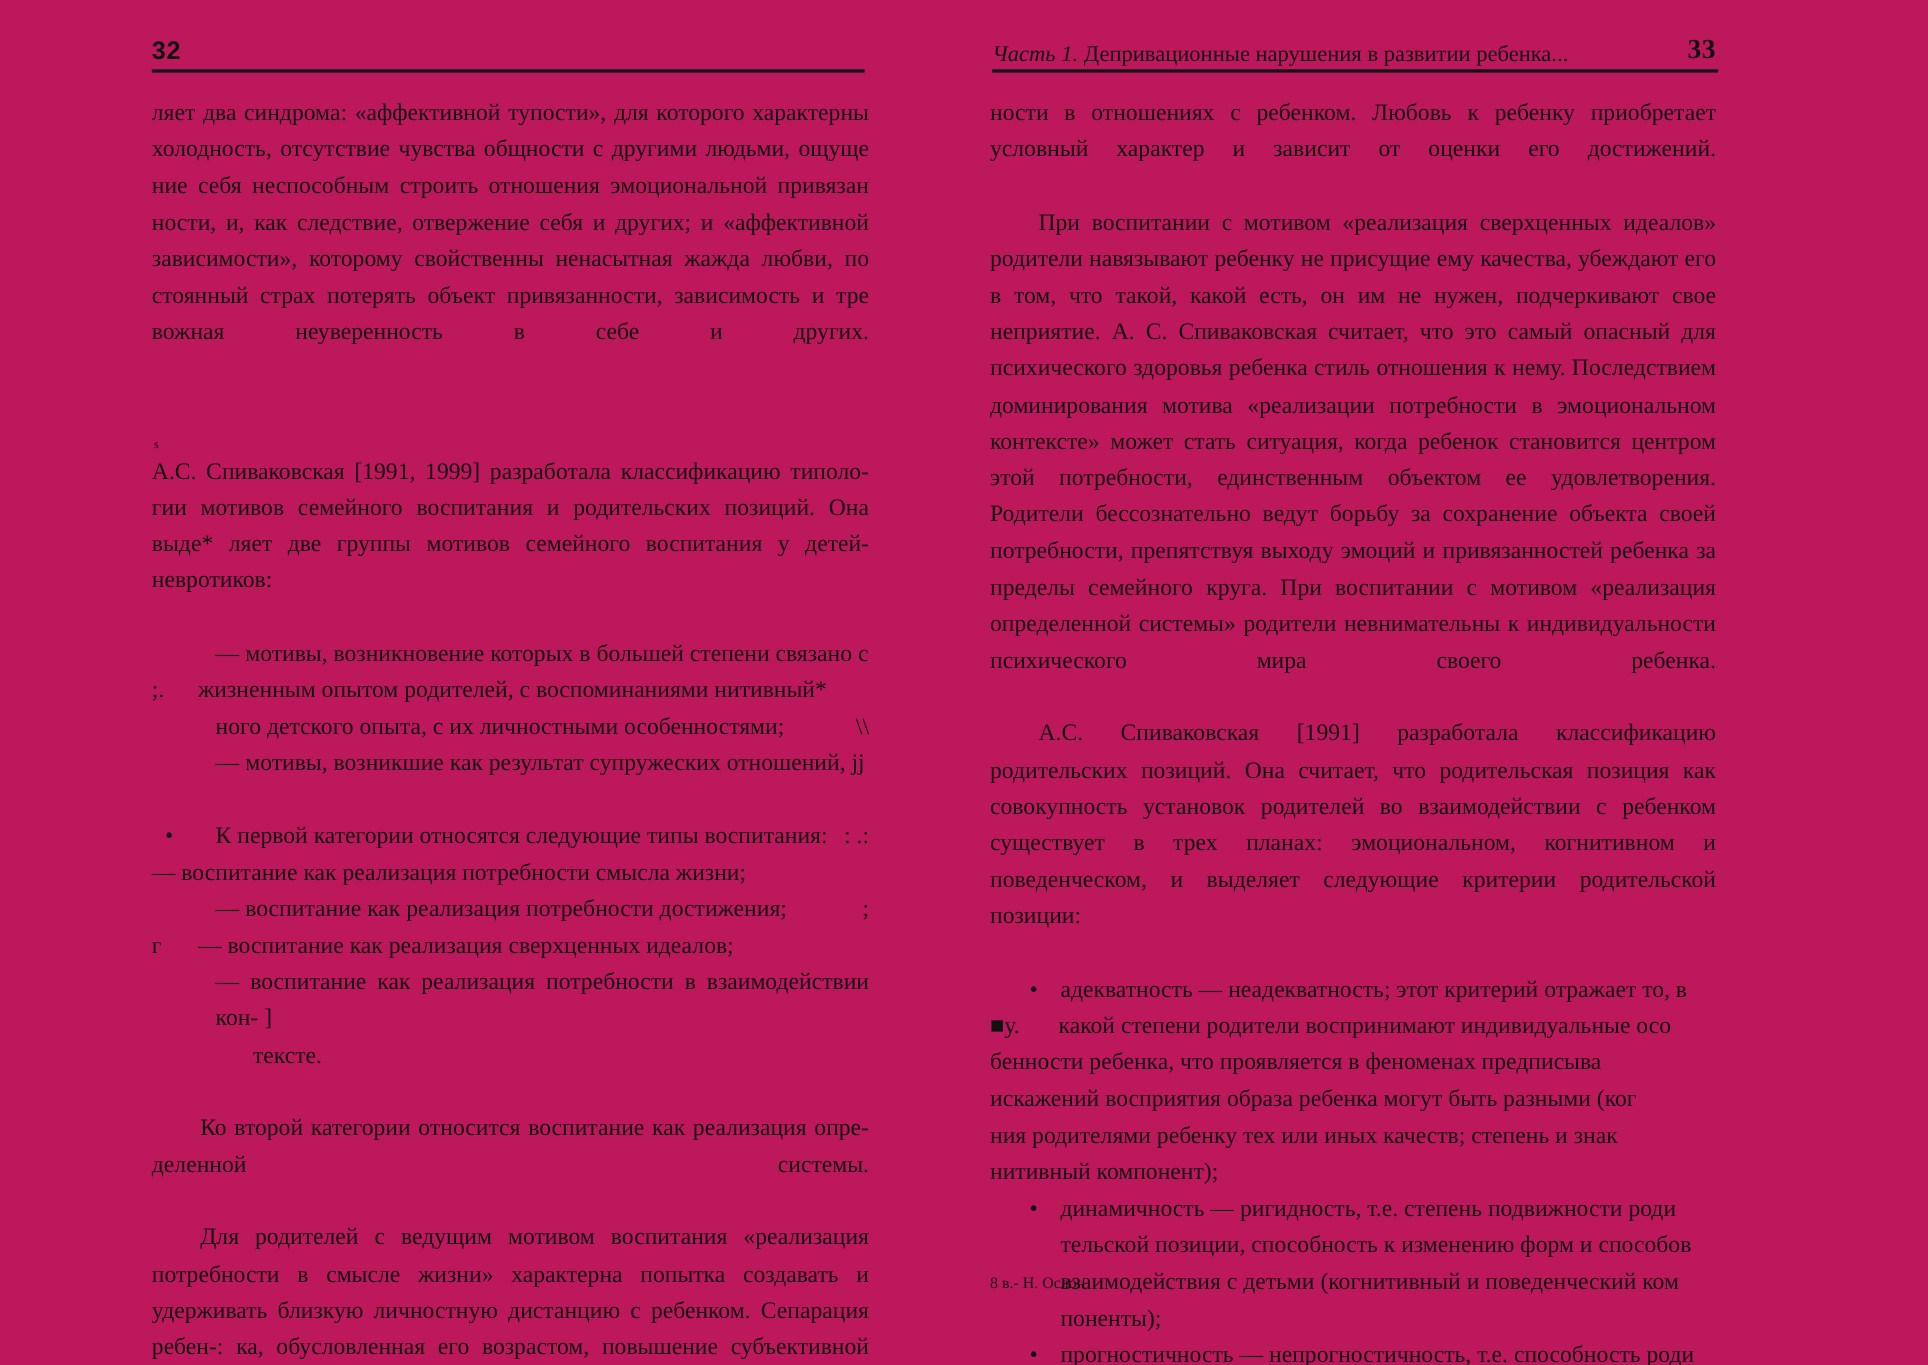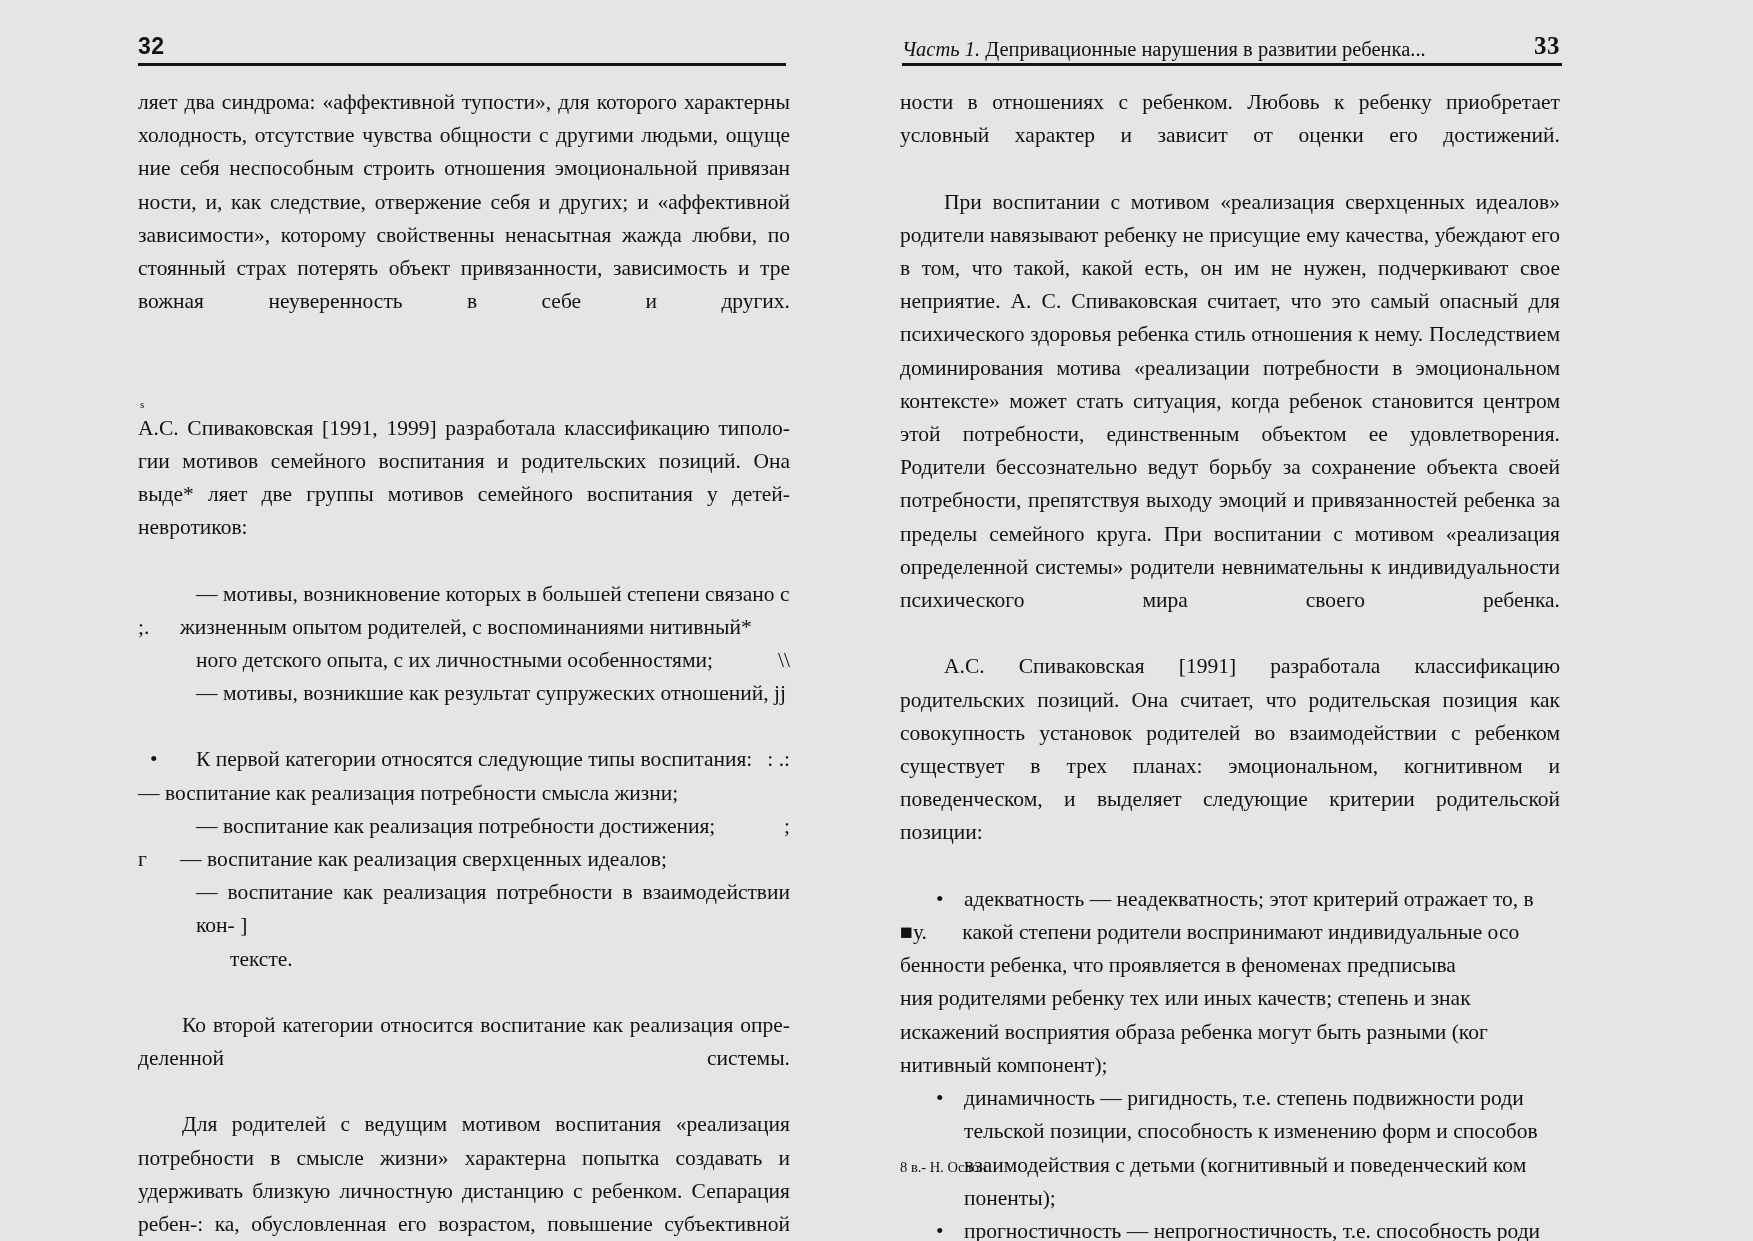--- a/index.html
+++ b/index.html
@@ -9,21 +9,21 @@
     background: #ffffff;
   }
   body {
     font-family: "Liberation Serif", "DejaVu Serif", serif;
     color: #111111;
   }
   .page {
     position: relative;
     width: 1753px;
     height: 1241px;
-    background: #e5e5e5;
+    background: #be185d;
     overflow: hidden;
     box-sizing: border-box;
   }
 
   
   .runhead {
     position: absolute;
     top: 26px;
     height: 40px;
   }
@@ -214,22 +214,22 @@
     <div class="sub-item">
       <span class="bul">•</span>
       <span>адекватность — неадекватность; этот критерий отражает то, в</span>
     </div>
 
     <div>
       <span>■у.</span>
       <span style="padding-left:30px">какой степени родители воспринимают индивидуальные осо</span>
     </div>
     <p>бенности ребенка, что проявляется в феноменах предписыва</p>
+    <p>искажений восприятия образа ребенка могут быть разными (ког</p>
     <p>ния родителями ребенку тех или иных качеств; степень и знак</p>
-    <p>искажений восприятия образа ребенка могут быть разными (ког</p>
     <p>нитивный компонент);</p>
 
     <div class="sub-item">
       <span class="bul">•</span>
       <span class="just-all" style="display:block">динамичность — ригидность, т.е. степень подвижности роди тельской позиции, способность к изменению форм и способов взаимодействия с детьми (когнитивный и поведенческий ком поненты);</span>
     </div>
 
     <div class="sub-item">
       <span class="bul">•</span>
       <span class="just-all" style="display:block">прогностичность — непрогностичность, т.е. способность роди телей к экстраполяции, предвидению перспектив дальнейшего развития ребенка и способность к построению взаимодействий с ребенком с учетом этого предвидения (когнитивный и пове денческий компоненты).</span>

